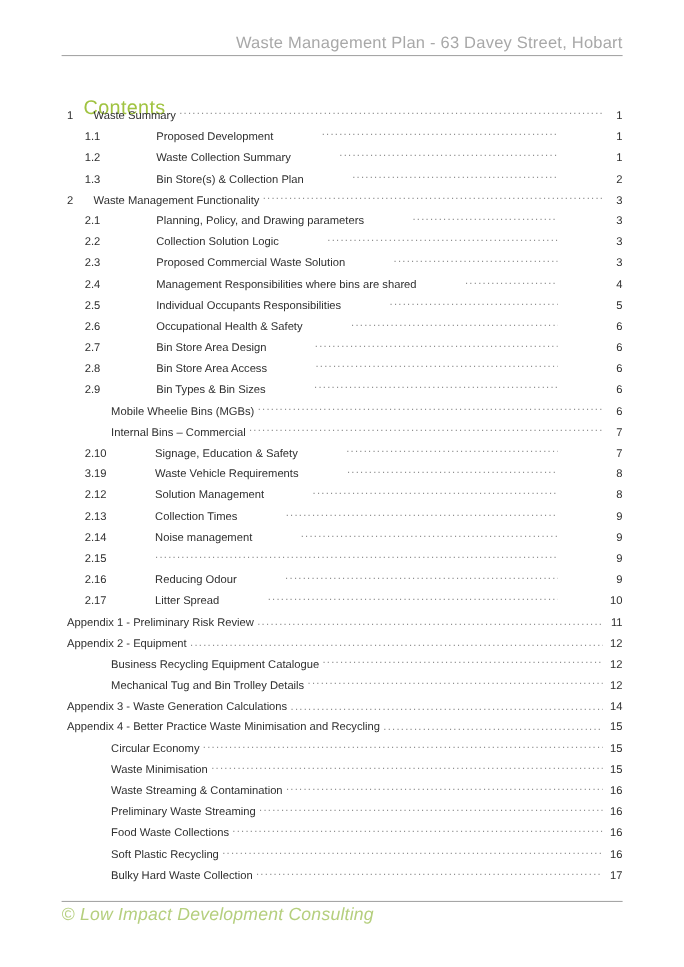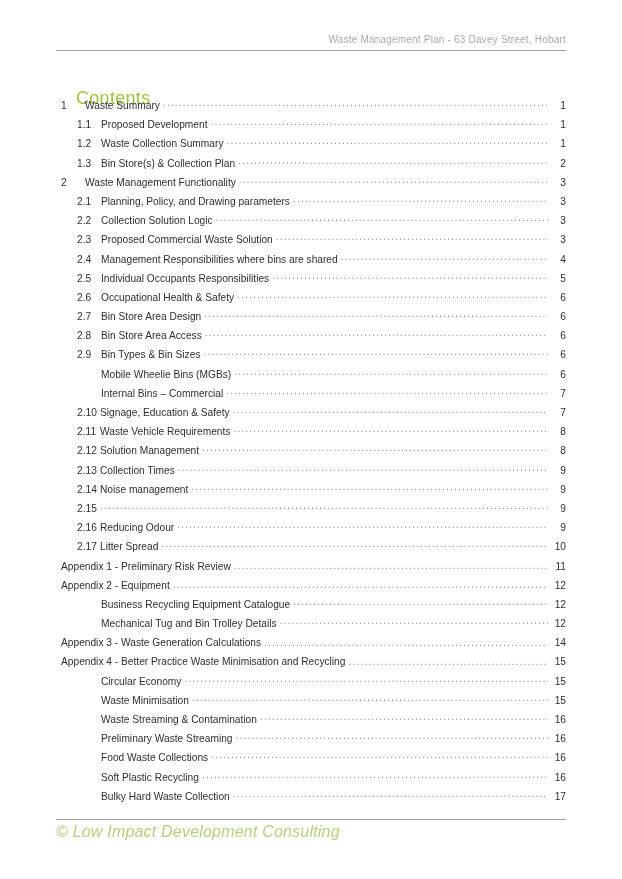--- a/index.html
+++ b/index.html
@@ -25,21 +25,21 @@
   .doc-header {
     position: absolute;
     left: 56px;
     top: 33px;
     width: 510px;
     height: 20px;
   }
   .doc-header-text {
     display: block;
     text-align: right;
-    font-size: 10px;
+    font-size: 15px;
     letter-spacing: 0.2px;
     color: #a8a8a8;
     line-height: 13px;
     white-space: nowrap;
   }
   .doc-header-rule {
     position: absolute;
     left: 0;
     top: 17px;
     width: 510px;
@@ -108,21 +108,21 @@
     width: 16px;
     text-align: right;
     color: #2f2f2f;
   }
 
   
   .lvl1 .toc-num { width: 22px; padding-left: 5px; box-sizing: border-box; }
   .lvl1 .toc-label { padding-left: 7px; }
 
   
-  .lvl2 { padding-left: 21px; }
+  .lvl2 { padding-left: 21px; gap: 41px; }
   .lvl2 .toc-num { width: 24px; box-sizing: border-box; }
 
   
   .lvl2.wide .toc-num { width: 23px; }
   .lvl2.wide .toc-label { padding-left: 0px; }
 
   
   .lvl3 { padding-left: 45px; }
 
   
@@ -262,21 +262,21 @@
         <span class="toc-dots"></span>
         <span class="toc-page">7</span>
       </div>
       <div class="toc-row lvl2 wide">
         <span class="toc-num">2.10</span>
         <span class="toc-label">Signage, Education &amp; Safety</span>
         <span class="toc-dots"></span>
         <span class="toc-page">7</span>
       </div>
       <div class="toc-row lvl2 wide">
-        <span class="toc-num">2.11</span>
+        <span class="toc-num">3.19</span>
         <span class="toc-label">Waste Vehicle Requirements</span>
         <span class="toc-dots"></span>
         <span class="toc-page">8</span>
       </div>
       <div class="toc-row lvl2 wide">
         <span class="toc-num">2.12</span>
         <span class="toc-label">Solution Management</span>
         <span class="toc-dots"></span>
         <span class="toc-page">8</span>
       </div>

